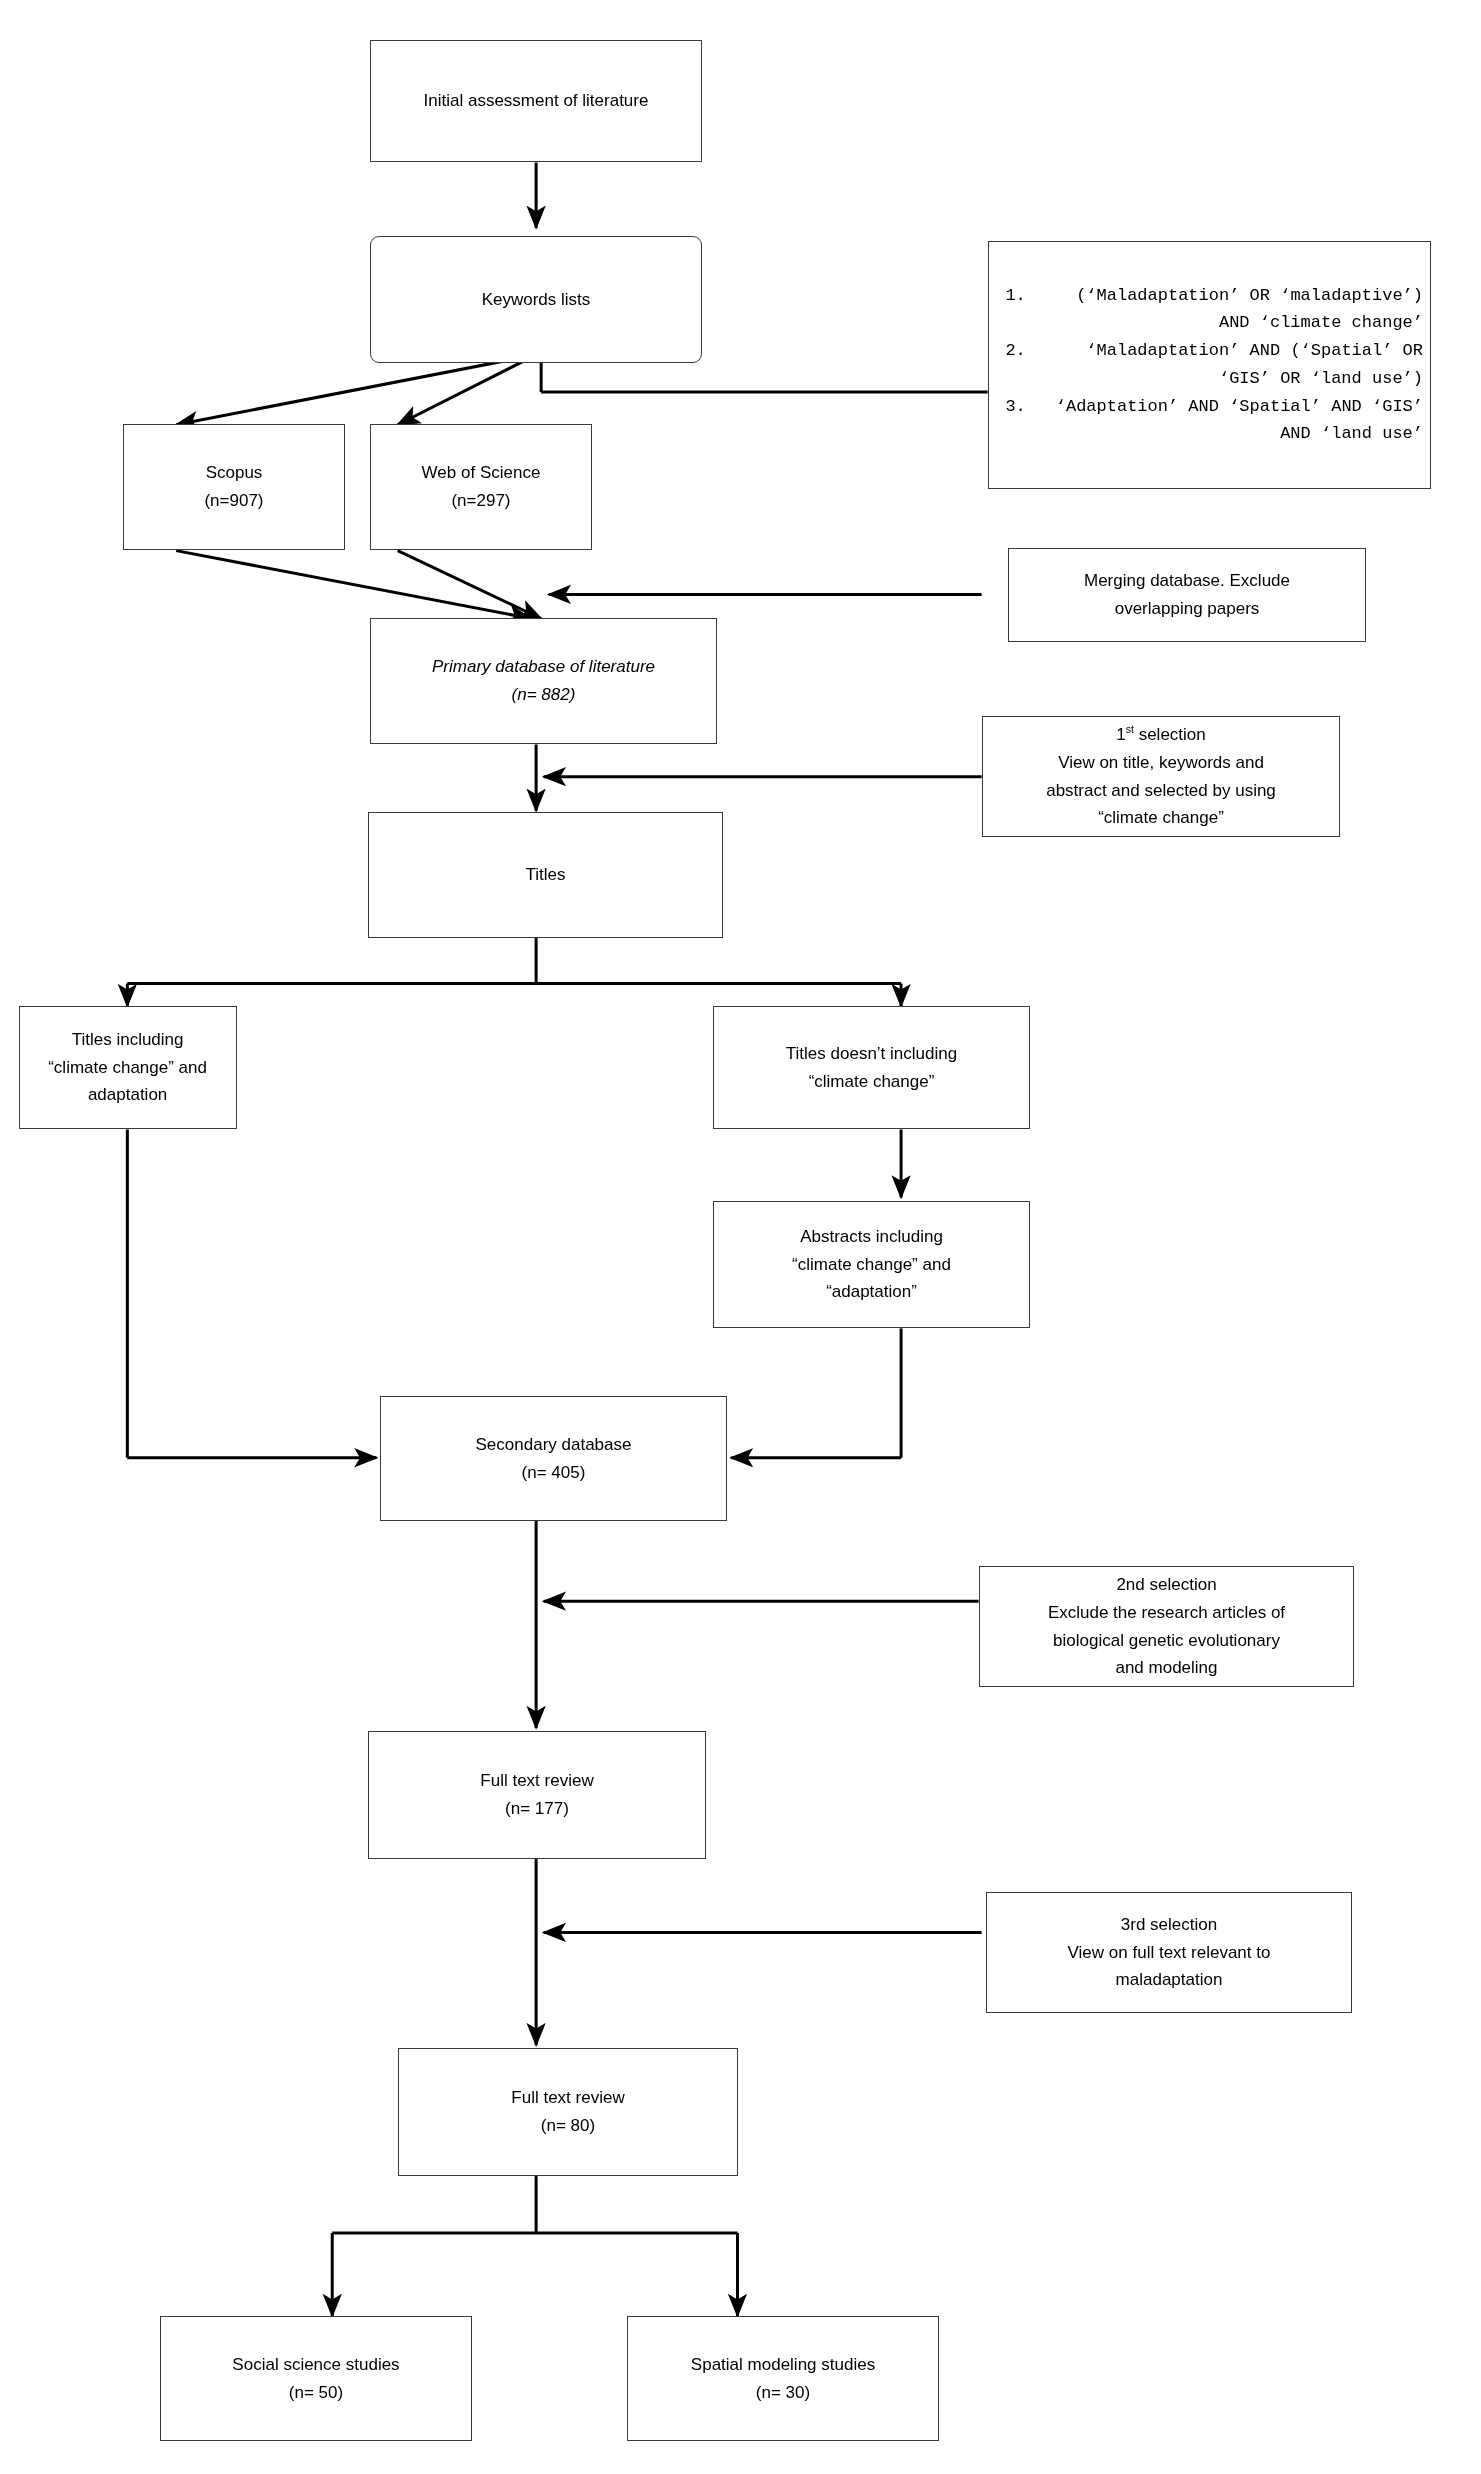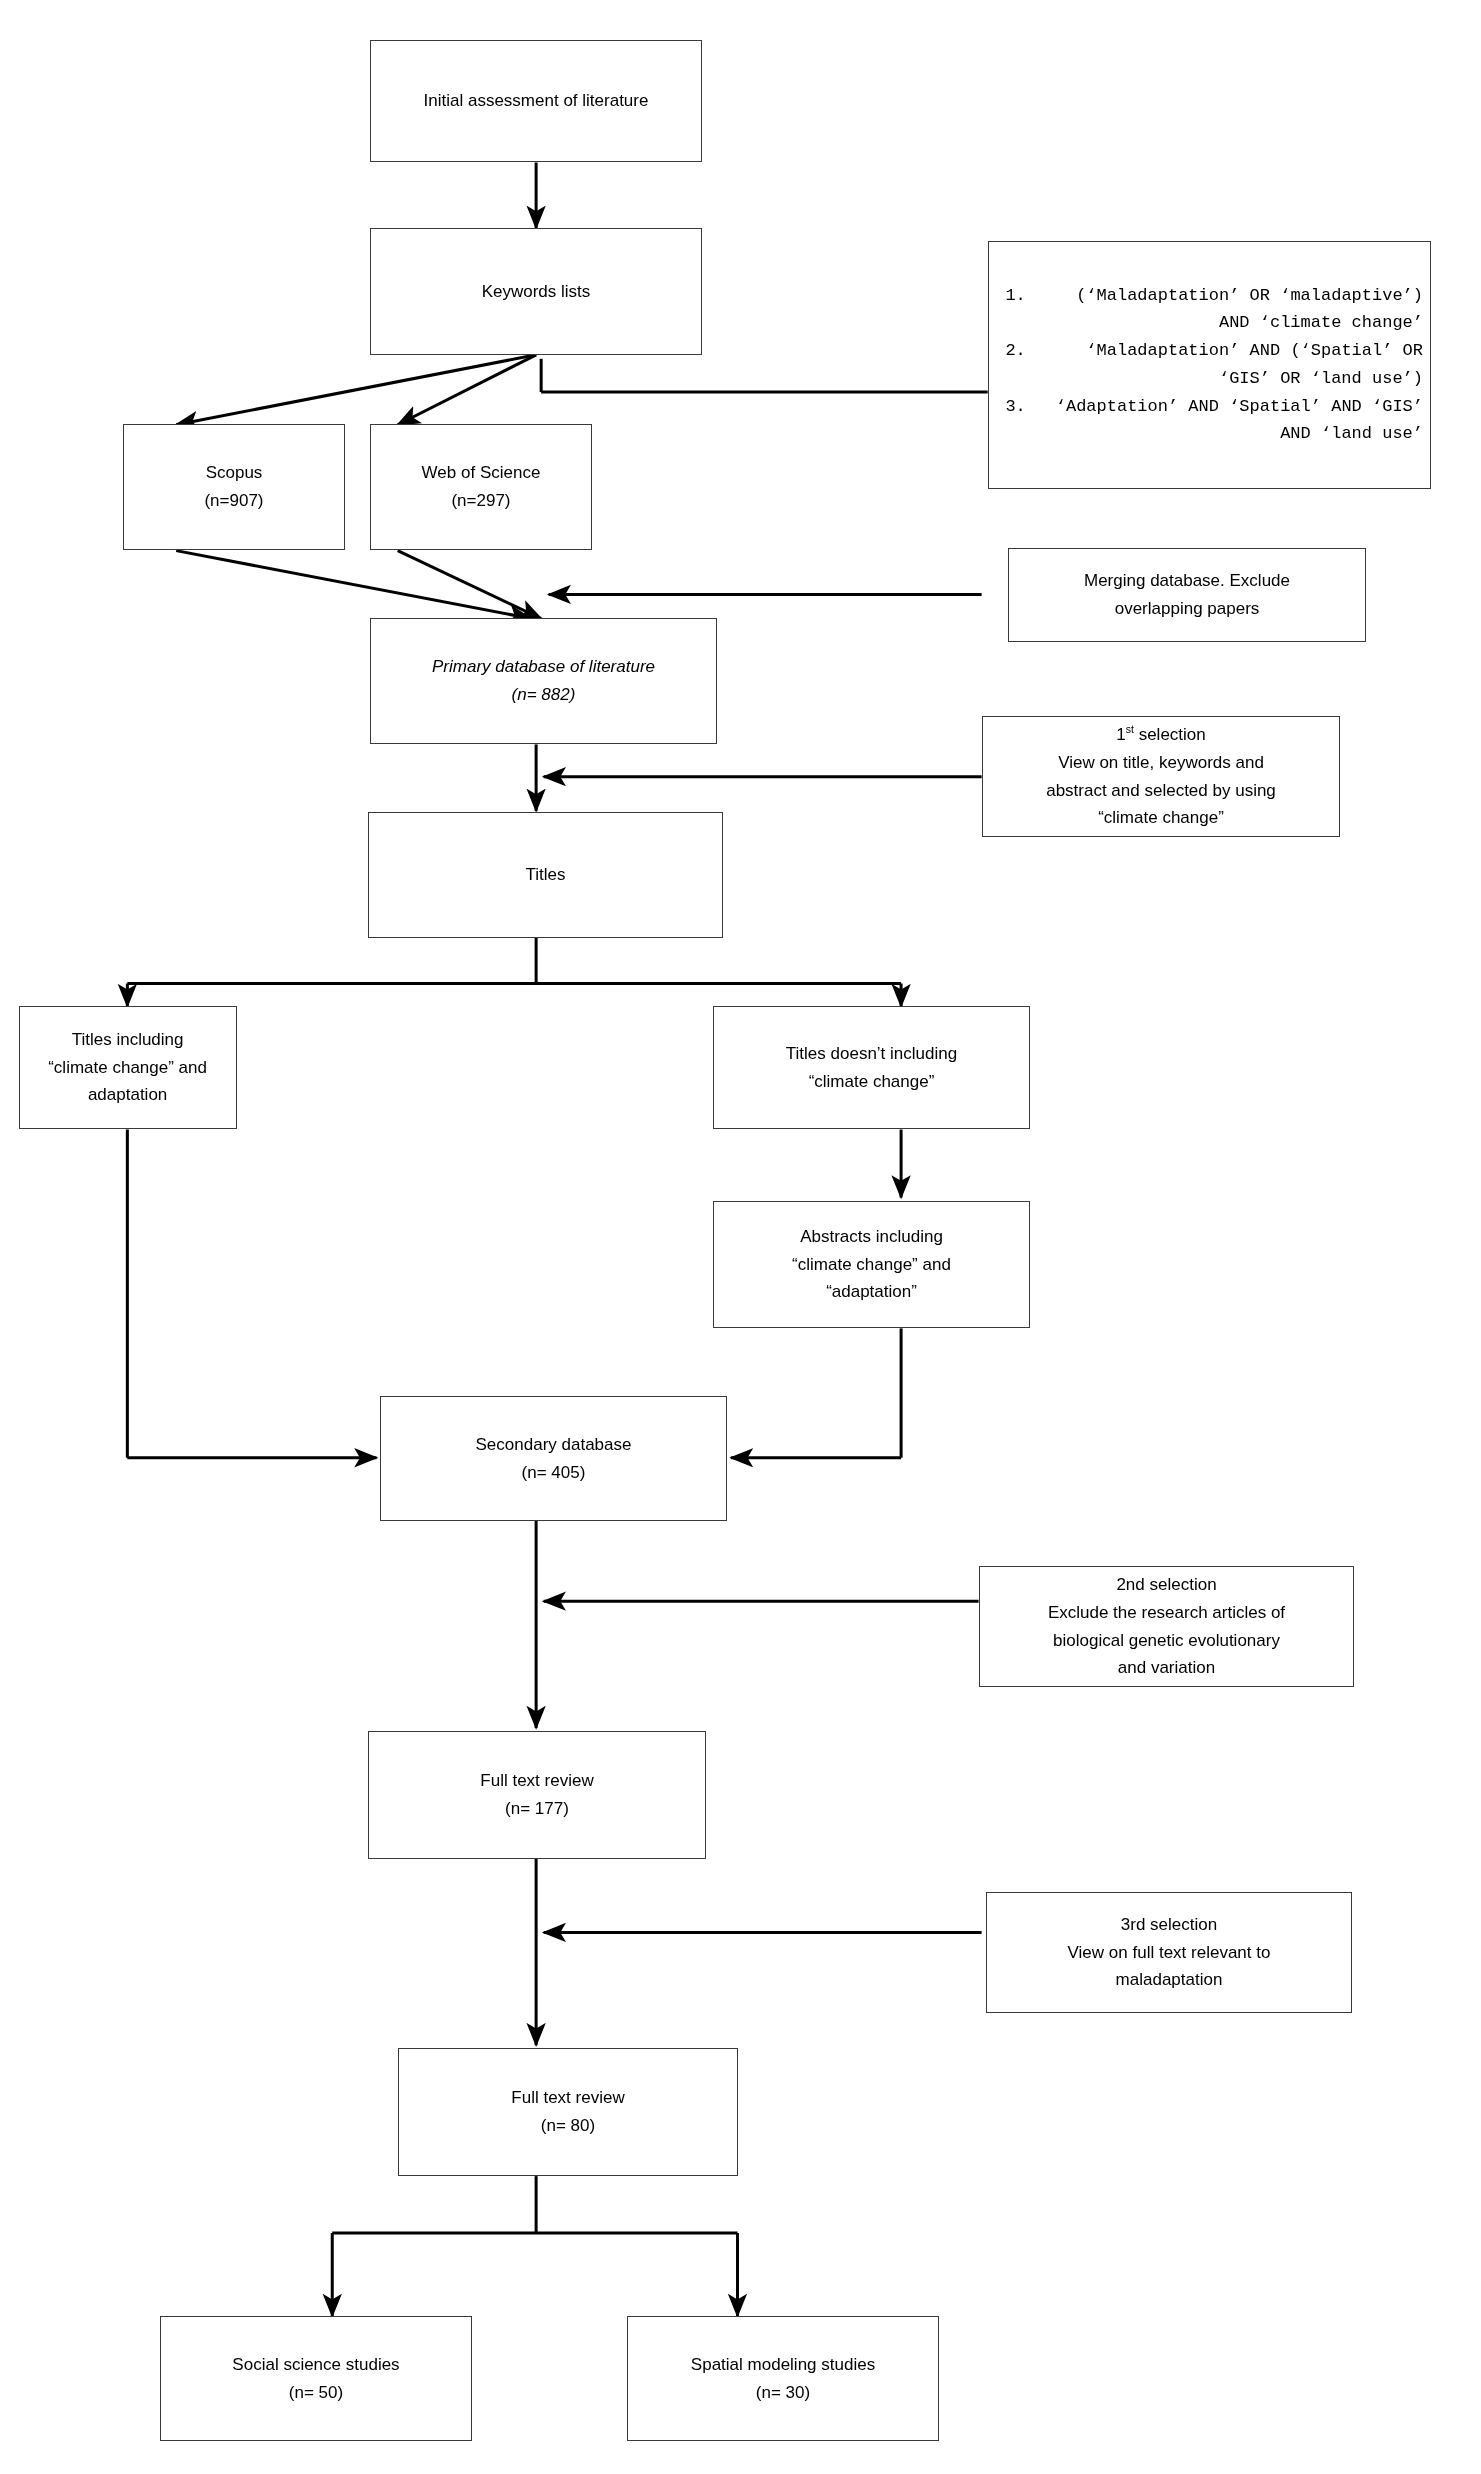--- a/index.html
+++ b/index.html
@@ -117,21 +117,21 @@
       <line x1="660" y1="4435" x2="1465" y2="4435"></line>
       <line x1="660" y1="4435" x2="660" y2="4600" marker-end="url(#ah)"></line>
       <line x1="1465" y1="4435" x2="1465" y2="4600" marker-end="url(#ah)"></line>
     </g>
   </svg>
 
   <div class="node" style="left:370px; top:40px; width:332px; height:122px;">
     <span class="txt">Initial assessment of literature</span>
   </div>
 
-  <div class="node" style="left:370px; top:228px; width:332px; height:127px;">
+  <div class="node" style="left:370px; top:236px; width:332px; height:127px;border-radius:9px;">
     <span class="txt">Keywords lists</span>
   </div>
 
   <div class="node list" style="left:988px; top:241px; width:443px; height:248px;">
     <ol class="qlist">
       <li>(‘Maladaptation’ OR ‘maladaptive’) AND ‘climate change’</li>
       <li>‘Maladaptation’ AND (‘Spatial’ OR ‘GIS’ OR ‘land use’)</li>
       <li>‘Adaptation’ AND ‘Spatial’ AND ‘GIS’ AND ‘land use’</li>
     </ol>
   </div>
@@ -205,21 +205,21 @@
       <span>Secondary database</span><br>
       <span>(n= 405)</span>
     </span>
   </div>
 
   <div class="node" style="left:979px; top:1566px; width:375px; height:121px;">
     <span class="txt">
       <span>2nd selection</span><br>
       <span>Exclude the research articles of</span><br>
       <span>biological genetic evolutionary</span><br>
-      <span>and variation</span>
+      <span>and modeling</span>
     </span>
   </div>
 
   <div class="node" style="left:368px; top:1731px; width:338px; height:128px;">
     <span class="txt">
       <span>Full text review</span><br>
       <span>(n= 177)</span>
     </span>
   </div>
 

